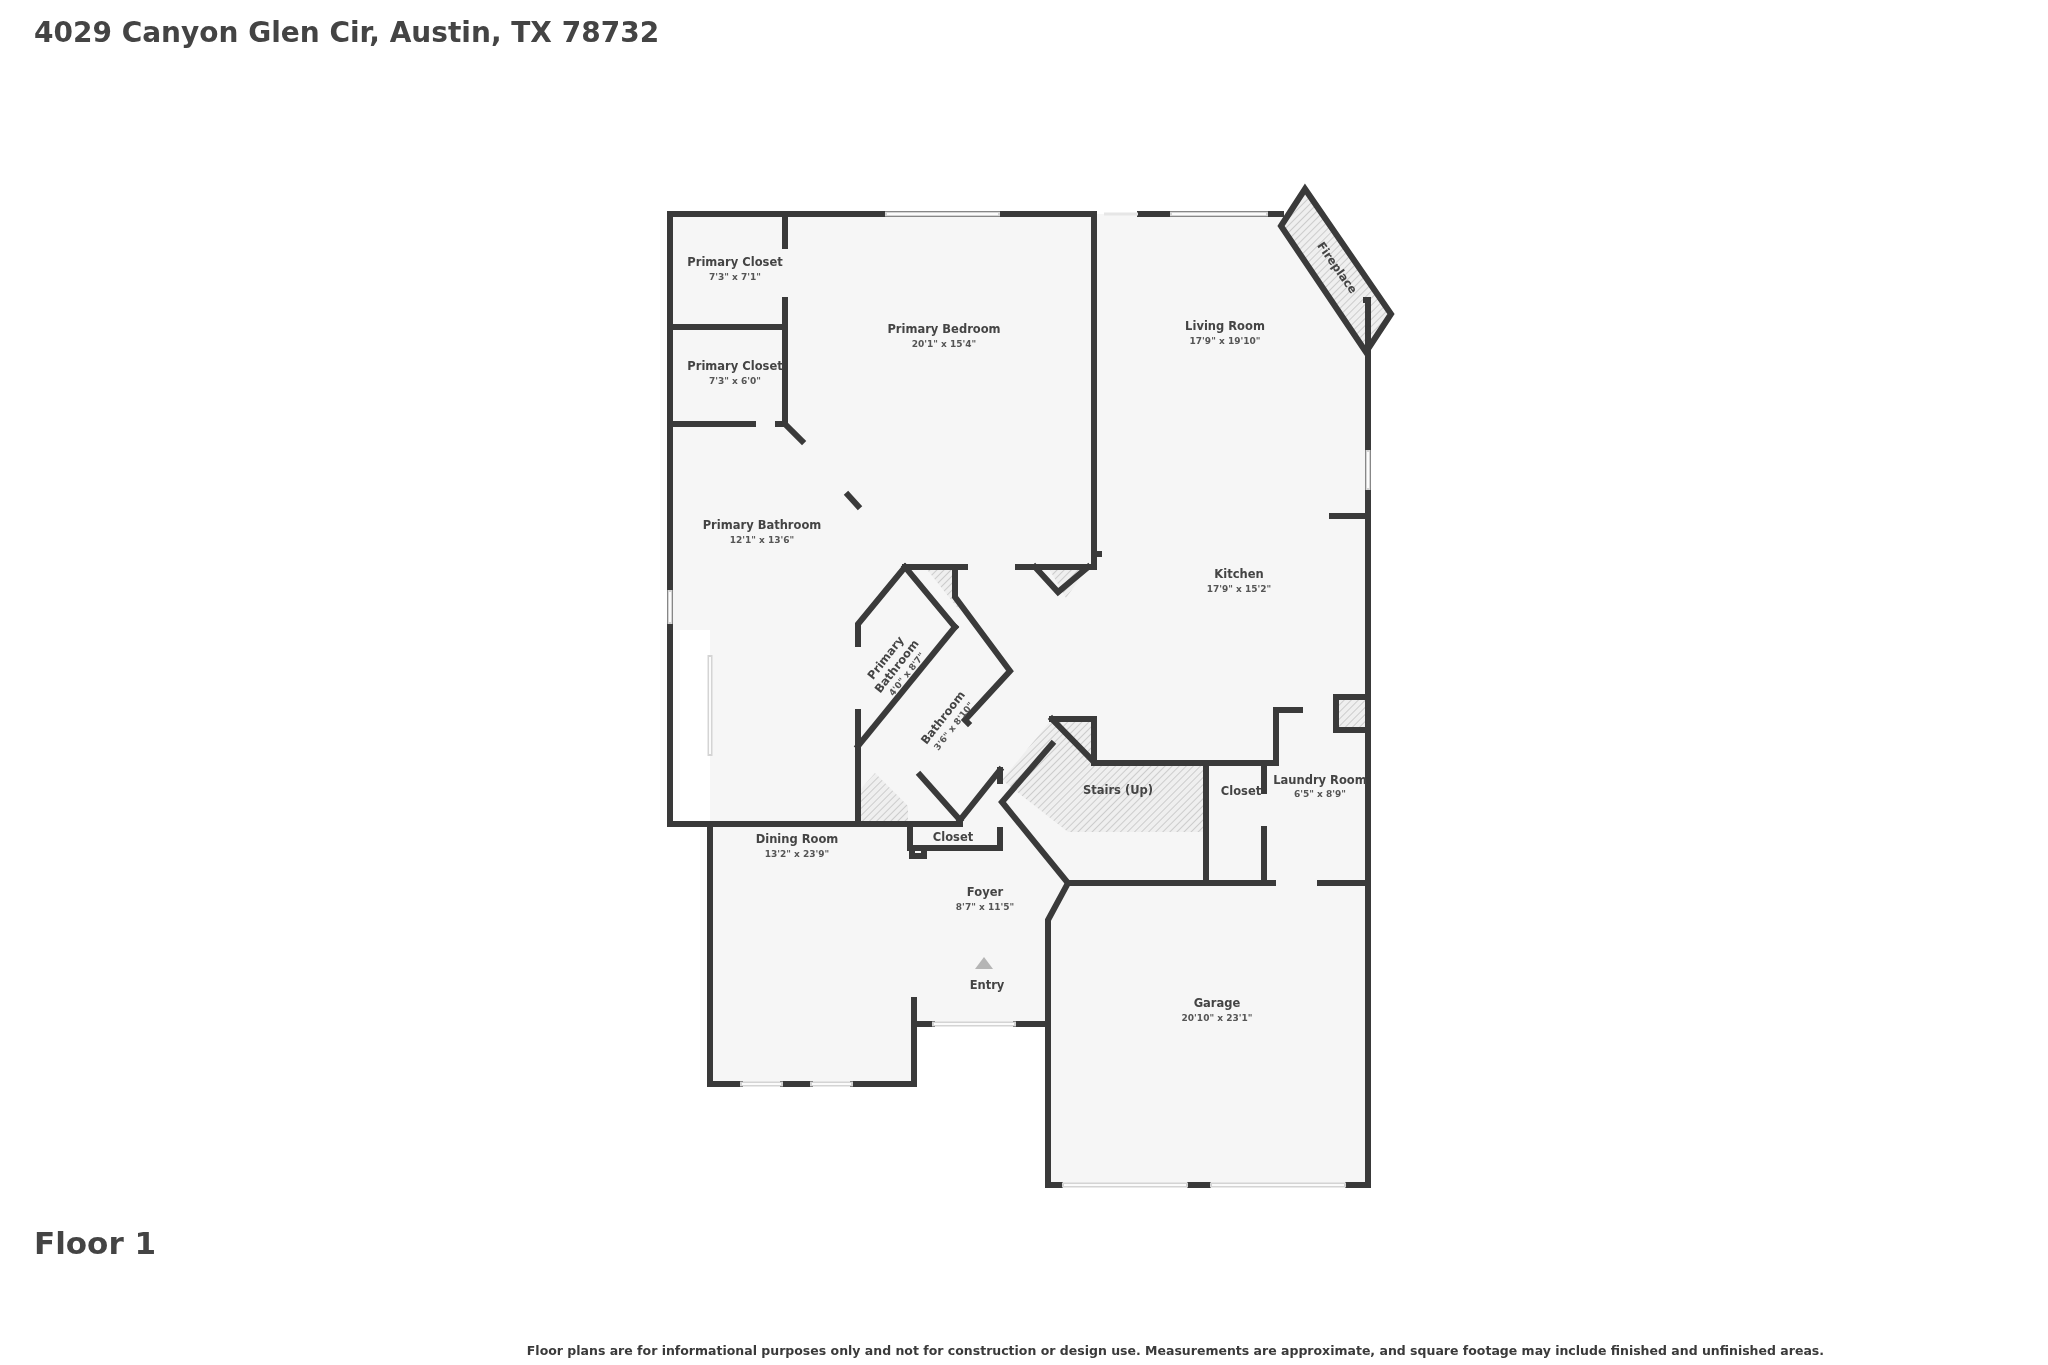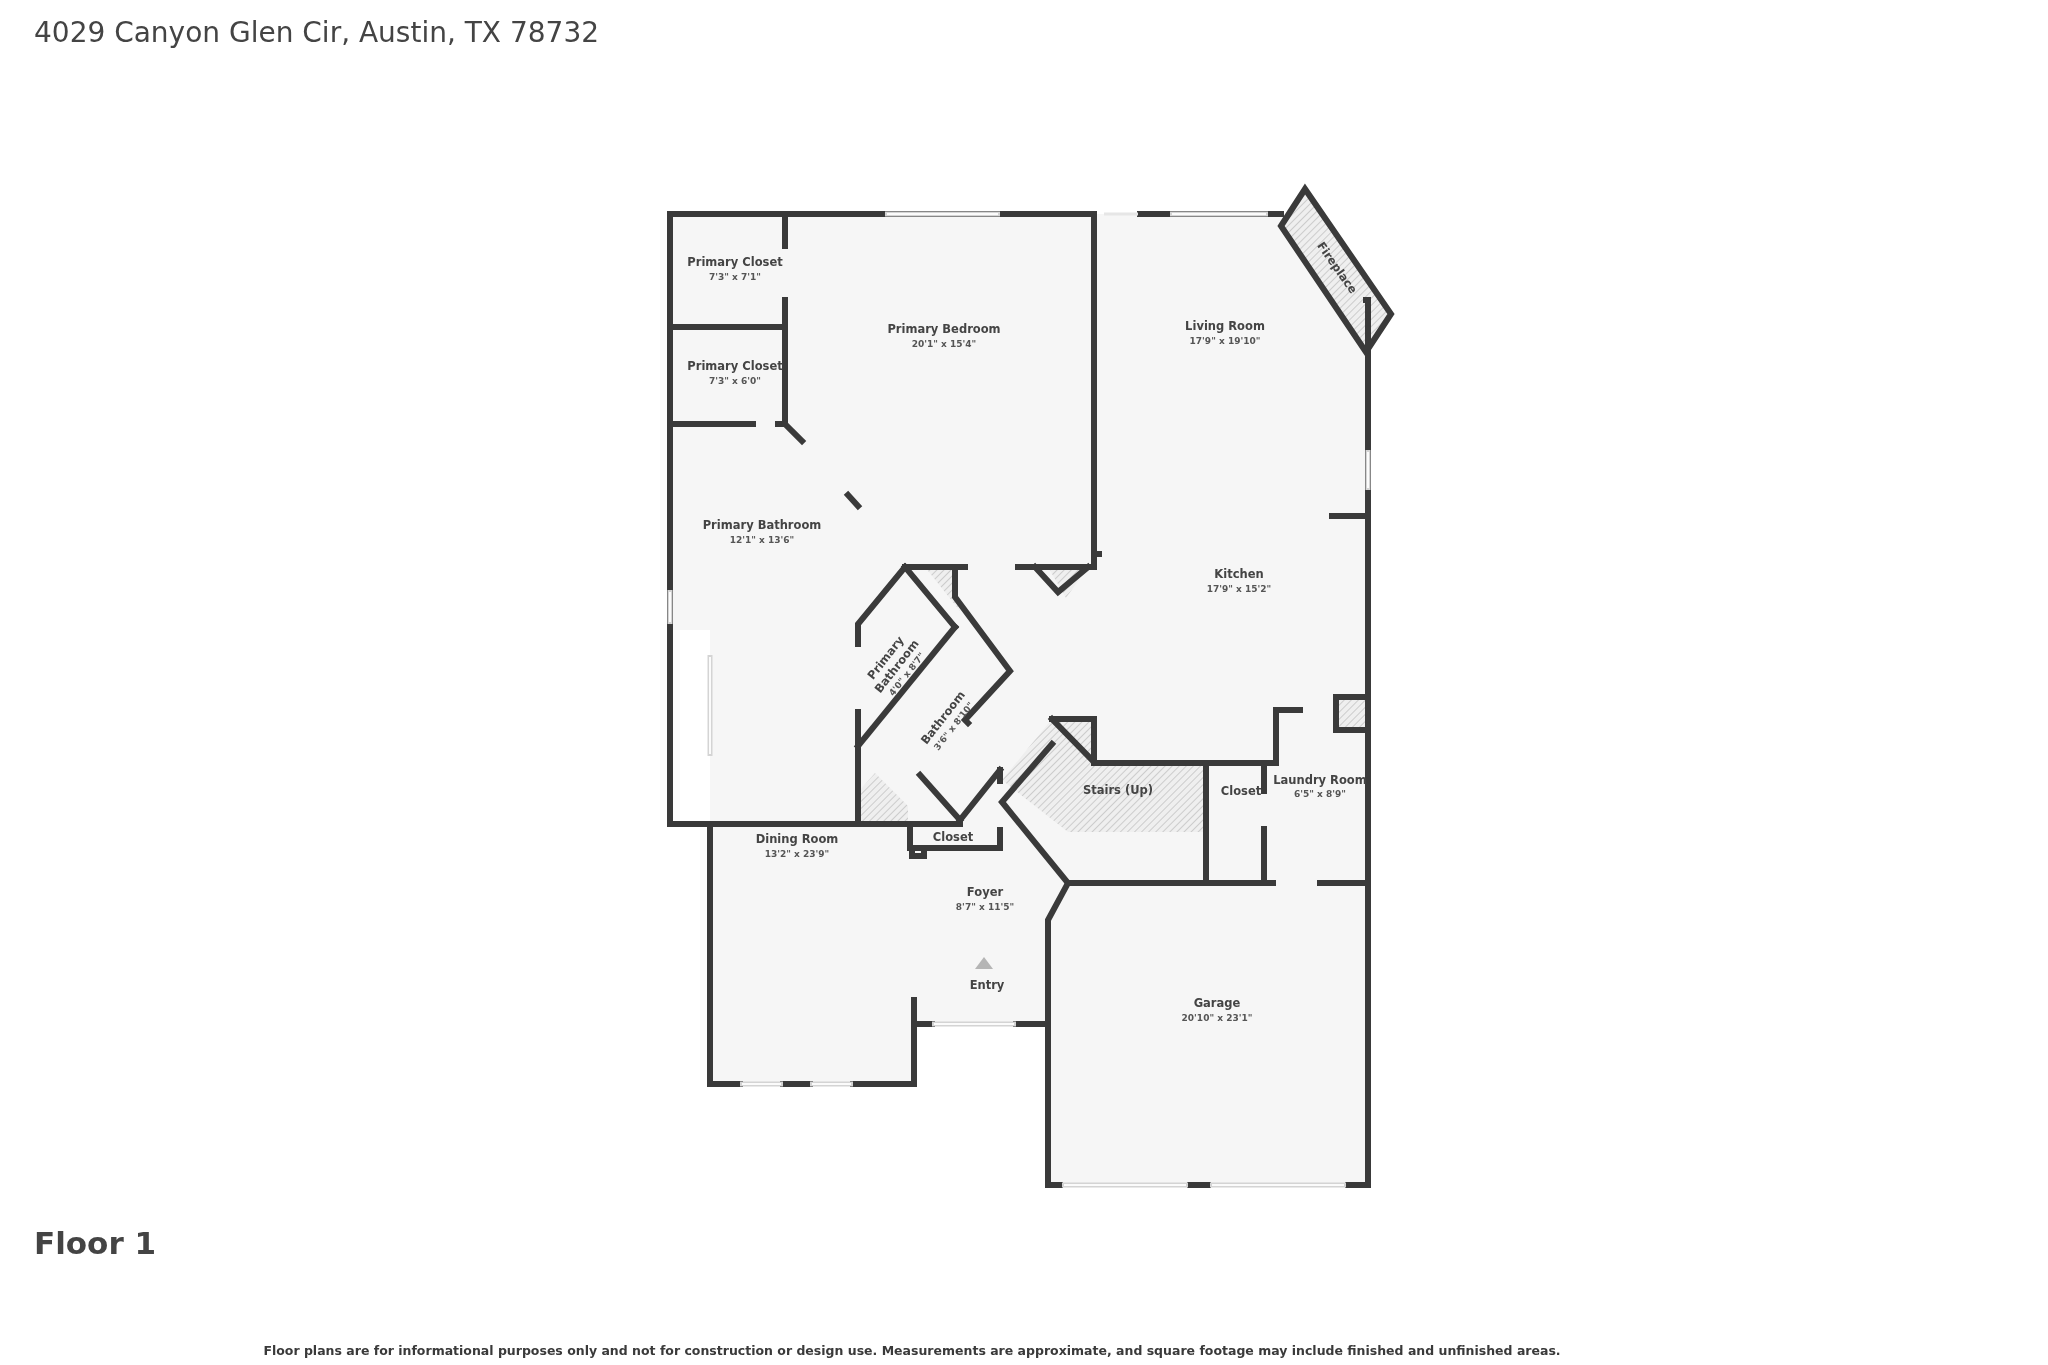--- a/index.html
+++ b/index.html
@@ -1,21 +1,21 @@
 <!DOCTYPE html>
 <html><head>
 <meta charset="utf-8">
 <style>
   html, body { margin: 0; padding: 0; background: #ffffff; }
   body { width: 2048px; height: 1365px; position: relative; overflow: hidden;
          font-family: "DejaVu Sans", "Liberation Sans", sans-serif; color: #3d3d3d; }
-  .title { position: absolute; left: 34px; top: 16px; font-size: 28px; font-weight: normal;
+  .title { position: absolute; left: 34px; top: 16px; font-size: 28px; font-weight: bold;
            color: #444444; letter-spacing: 0px; text-align: center; }
   .floor-label { position: absolute; left: 34px; top: 1225px; font-size: 31px; font-weight: bold; color: #444444; }
-  .disclaimer { position: absolute; left: 0; width: 1824px; top: 1343px; text-align: center;
+  .disclaimer { position: absolute; left: 0; width: 1824px; top: 1343px; text-align: right;
                 font-size: 12.5px; font-weight: bold; color: #3a3a3a; }
   svg.plan { position: absolute; left: 0; top: 0; }
   .room-name { font-size: 11.5px; font-weight: bold; fill: #444444; text-anchor: middle; }
   .room-dim  { font-size: 9px; font-weight: bold; fill: #555555; text-anchor: middle; }
   .floor { fill: #f6f6f6; }
   .wall { stroke: #3a3a3a; stroke-width: 6; fill: none; stroke-linecap: square; stroke-linejoin: miter; }
   .win { stroke: #d4d4d4; stroke-width: 5; fill: none; }
   .win-in { stroke: #fbfbfb; stroke-width: 2; fill: none; }
   .hatch { fill: url(#hatch); }
 </style>

